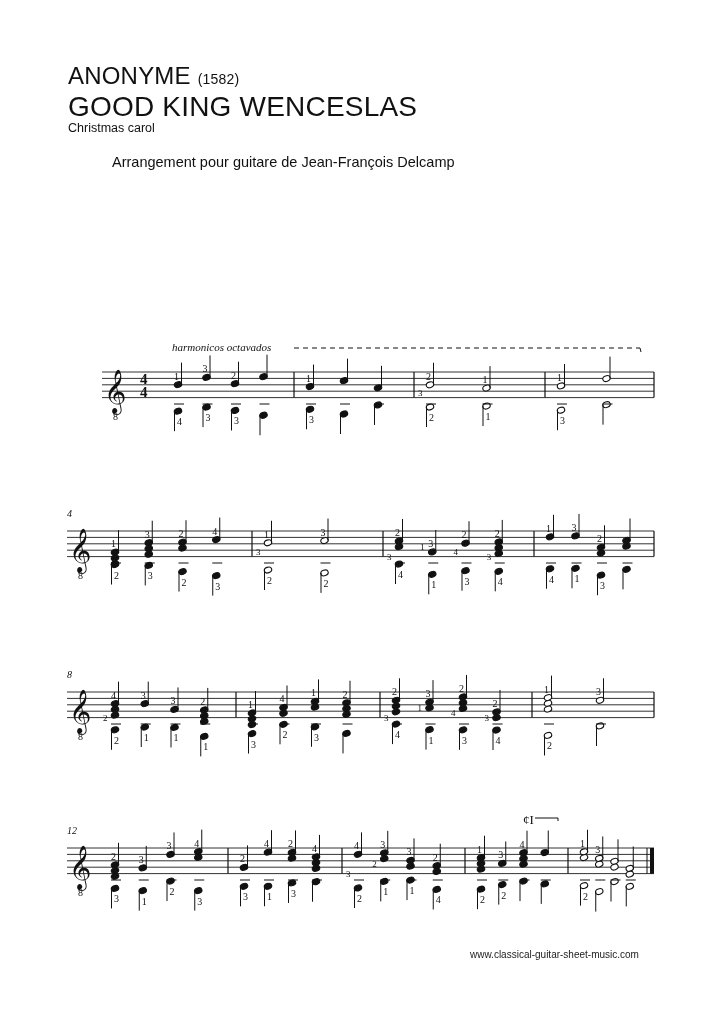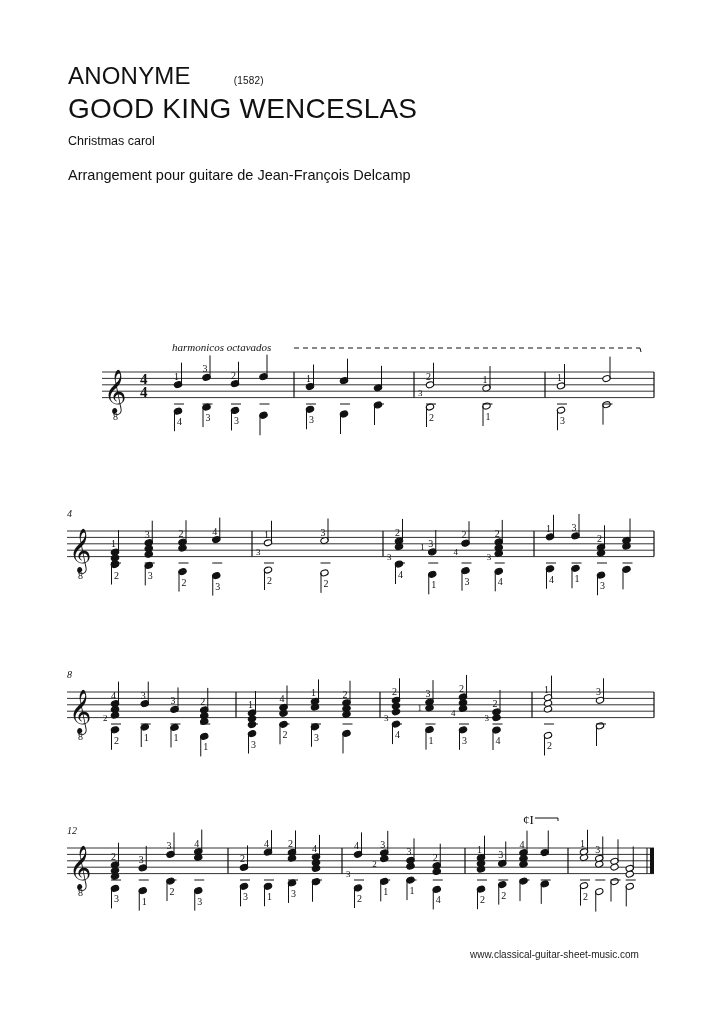--- a/index.html
+++ b/index.html
@@ -1,22 +1,22 @@
 <!DOCTYPE html>
 <html><head>
 <meta charset="utf-8">
 <style>
   html, body { margin: 0; padding: 0; background: #ffffff; }
   body { width: 723px; height: 1024px; position: relative; overflow: hidden; font-family: "Liberation Sans", sans-serif; color: #111; }
   .header { position: absolute; left: 68px; top: 62px; }
   .composer { font-size: 24px; line-height: 28px; letter-spacing: 0.2px; }
-  .composer .year { font-size: 10px; margin-left: 36px; }
+  .composer .year { font-size: 14px; }
   .title { font-size: 28px; line-height: 28px; letter-spacing: 0.2px; }
-  .subtitle { font-size: 12.5px; margin-top: 11px; }
-  .arranger { font-size: 14.5px; margin-top: 19px; }
+  .subtitle { font-size: 12.5px; margin-top: 0; }
+  .arranger { font-size: 14.5px; margin-top: 19px; margin-left: 44px; }
   .footer { position: absolute; left: 470px; top: 949px; font-size: 10px; color: #222; }
   svg.score { position: absolute; left: 0; top: 0; }
 </style>
 </head>
 <body>
 
 <div class="header">
   <div class="composer">
     <span>ANONYME</span>
     <span class="year">(1582)</span>

